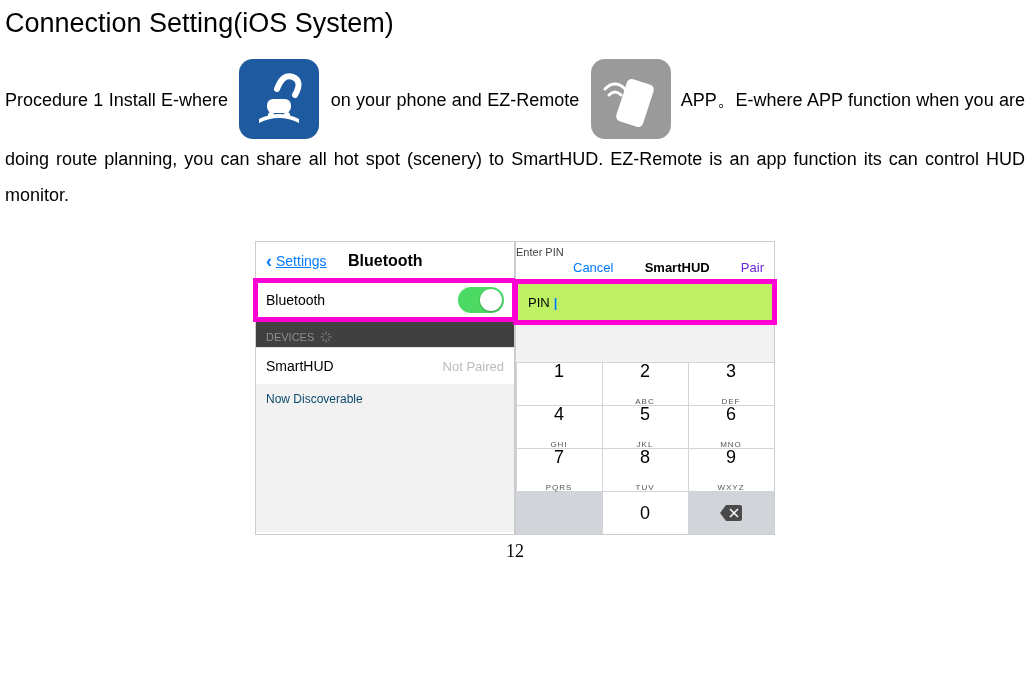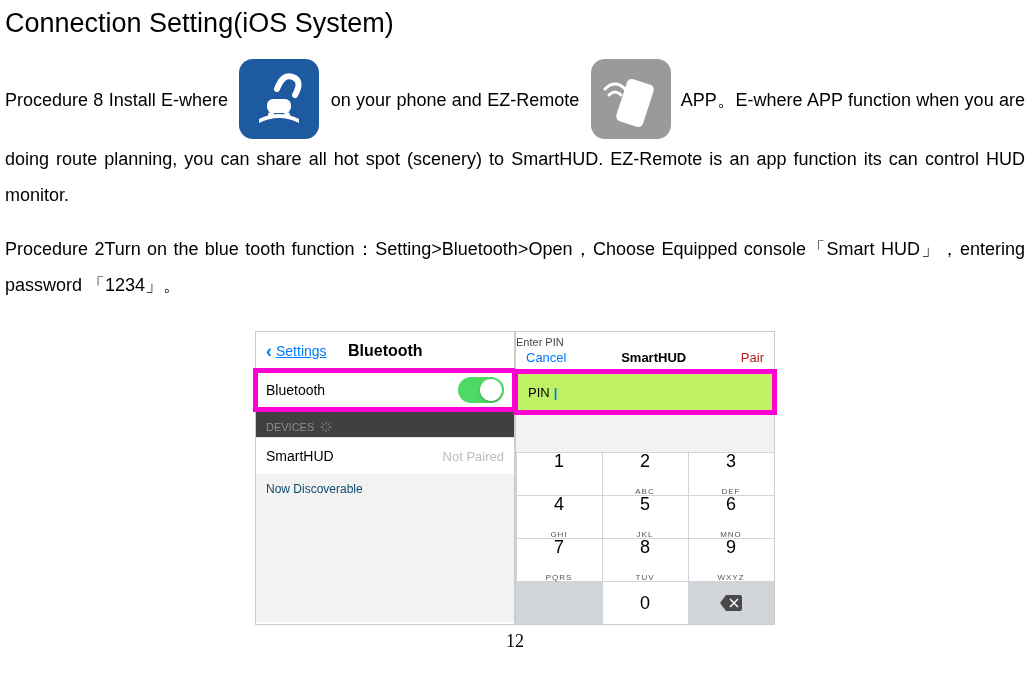--- a/index.html
+++ b/index.html
@@ -10,23 +10,23 @@
   .icon-box svg{width:80px;height:80px;display:block;}
   .shots{display:flex;justify-content:center;gap:0;margin-top:28px;}
   .shot{width:260px;background:#fff;border:1px solid #ccc;box-sizing:border-box;}
   .row{display:flex;align-items:center;height:38px;padding:0 10px;font-size:14px;}
   .hdr{border-bottom:1px solid #d0d0d0;}
   .back{color:#007aff;font-size:18px;font-weight:bold;margin-right:4px;}
   .back-label{color:#007aff;font-size:14px;text-decoration:underline;}
   .hdr-title{flex:1;text-align:center;font-weight:bold;font-size:16px;margin-left:-60px;}
   .pin-hdr{text-align:left;font-size:11px;padding:4px 0 0 0;color:#444;}
   .pin-sub{display:flex;justify-content:space-between;padding:2px 10px 6px 10px;font-size:13px;border-bottom:1px solid #d0d0d0;}
-  .pin-sub .cancel{color:#007aff;}
+  .pin-sub .cancel{color:#007aff;margin-left:47px;}
   .pin-sub .device{font-weight:bold;}
-  .pin-sub .pair{color:#b91c1c;}
+  .pin-sub .pair{color:#6d28d9;}
   .highlight{outline:5px solid #ff00d4;outline-offset:-2px;}
   .toggle{width:46px;height:26px;border-radius:13px;background:#4cd964;position:relative;margin-left:auto;}
   .toggle:after{content:"";position:absolute;right:2px;top:2px;width:22px;height:22px;border-radius:50%;background:#fff;box-shadow:0 1px 2px rgba(0,0,0,0.3);}
   .section-label{font-size:11px;color:#8e8e93;padding:12px 10px 4px 10px;background:#404040;display:flex;align-items:center;gap:6px;}
   .spinner{width:12px;height:12px;display:inline-block;}
   .device-row{display:flex;justify-content:space-between;padding:0 10px;height:36px;align-items:center;font-size:14px;border-top:1px solid #e5e5e5;}
   .notpaired{color:#bbb;font-size:13px;}
   .discover{font-size:12px;color:#0c4a6e;padding:8px 10px 0 10px;background:#f2f2f2;height:140px;}
   .pin-row{display:flex;align-items:center;height:40px;padding:0 12px;font-size:13px;gap:4px;background:#bef264;}
   .pin-row .cursor{color:#007aff;font-weight:bold;}
@@ -39,21 +39,21 @@
   .key.del{background:#d1d4d9;}
   .pagenum{text-align:center;font-family:'Times New Roman',serif;font-size:18px;padding-top:6px;}
 </style>
 </head>
 <body>
 
 <div class="page">
   <h1 class="title">Connection Setting(iOS System)</h1>
 
   <p class="para">
-    <span>Procedure 8 Install E-where</span>
+    <span>Procedure 1 Install E-where</span>
     <span class="icon-box">
       <svg viewBox="0 0 80 80">
         <rect x="0" y="0" width="80" height="80" rx="14" fill="#1e5aa0"></rect>
         <path d="M20 60 q20 -10 40 0 l0 4 q-20 -10 -40 0 z" fill="#ffffff"></path>
         <rect x="28" y="40" width="24" height="14" rx="6" fill="#ffffff"></rect>
         <circle cx="32" cy="56" r="3" fill="#ffffff"></circle>
         <circle cx="48" cy="56" r="3" fill="#ffffff"></circle>
         <path d="M38 30 q6 -16 16 -12 q10 4 2 18" fill="none" stroke="#ffffff" stroke-width="6" stroke-linecap="round"></path>
       </svg>
     </span>
@@ -62,21 +62,20 @@
       <svg viewBox="0 0 80 80">
         <rect x="0" y="0" width="80" height="80" rx="14" fill="#9a9a9a"></rect>
         <rect x="30" y="22" width="28" height="44" rx="5" fill="#ffffff" transform="rotate(18 44 44)"></rect>
         <path d="M18 36 q6 -6 12 0" stroke="#ffffff" stroke-width="3" fill="none" stroke-linecap="round"></path>
         <path d="M14 30 q10 -10 20 0" stroke="#ffffff" stroke-width="3" fill="none" stroke-linecap="round"></path>
       </svg>
     </span>
     <span>APP。E-where APP function when you are doing route planning, you can share all hot spot (scenery) to SmartHUD. EZ-Remote is an app function its can control HUD monitor.</span>
   </p>
 
-  <p class="para">Procedure 2Turn on the blue tooth function：Setting&gt;Bluetooth&gt;Open，Choose Equipped console「Smart HUD」，entering password 「1234」。</p>
 
   <div class="shots">
 
     <div class="shot">
       <div class="row hdr">
         <span class="back">‹</span>
         <span class="back-label">Settings</span>
         <span class="hdr-title">Bluetooth</span>
       </div>
       <div class="row highlight" style="background:#fff;">

